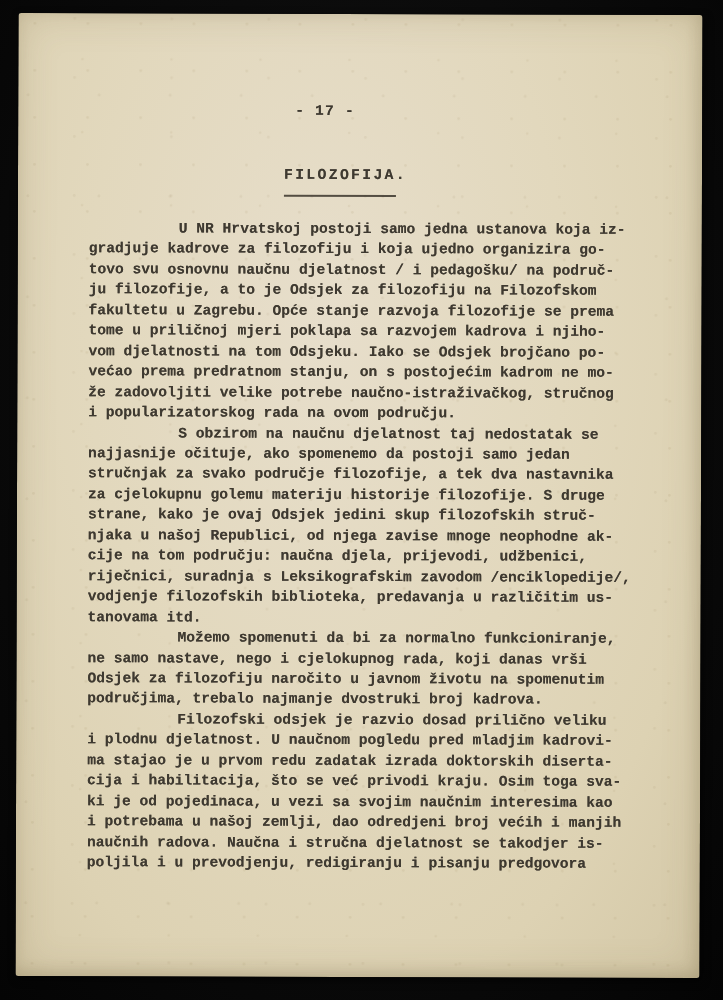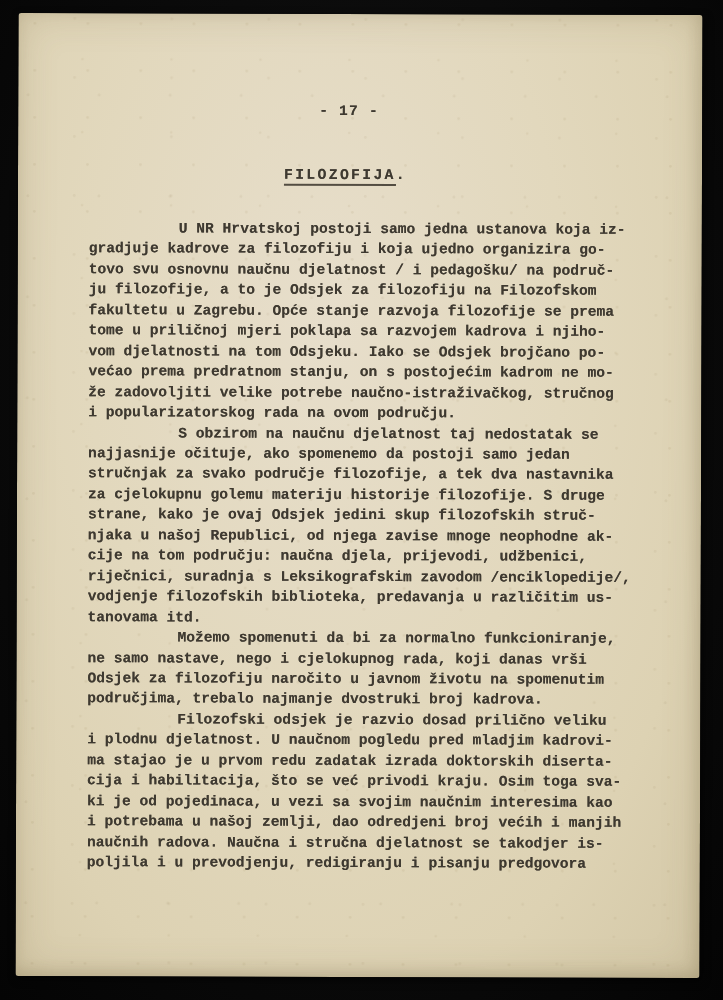--- a/index.html
+++ b/index.html
@@ -41,34 +41,33 @@
     text-shadow: 0 0 0.6px rgba(62,57,48,0.65);
   }
   .page-number {
     position: absolute;
     left: 277px;
     top: 89px;
     font-size: 14.6px;
     font-weight: 700;
     letter-spacing: 1.2px;
     white-space: pre;
-    margin-left: 24px;
   }
   .doc-title {
     position: absolute;
     left: 266px;
     top: 153px;
     font-size: 14.8px;
     font-weight: 700;
     letter-spacing: 2.3px;
     white-space: pre;
   }
   .doc-title .underlined {
     border-bottom: 2px solid rgba(58,52,42,0.85);
-    padding-bottom: 1px;
+    padding-bottom: 12px;
   }
   .body-text {
     position: absolute;
     left: 71px;
     top: 205px;
     width: 552px;
     font-size: 14.6px;
     font-weight: 700;
     line-height: 20.45px;
   }

